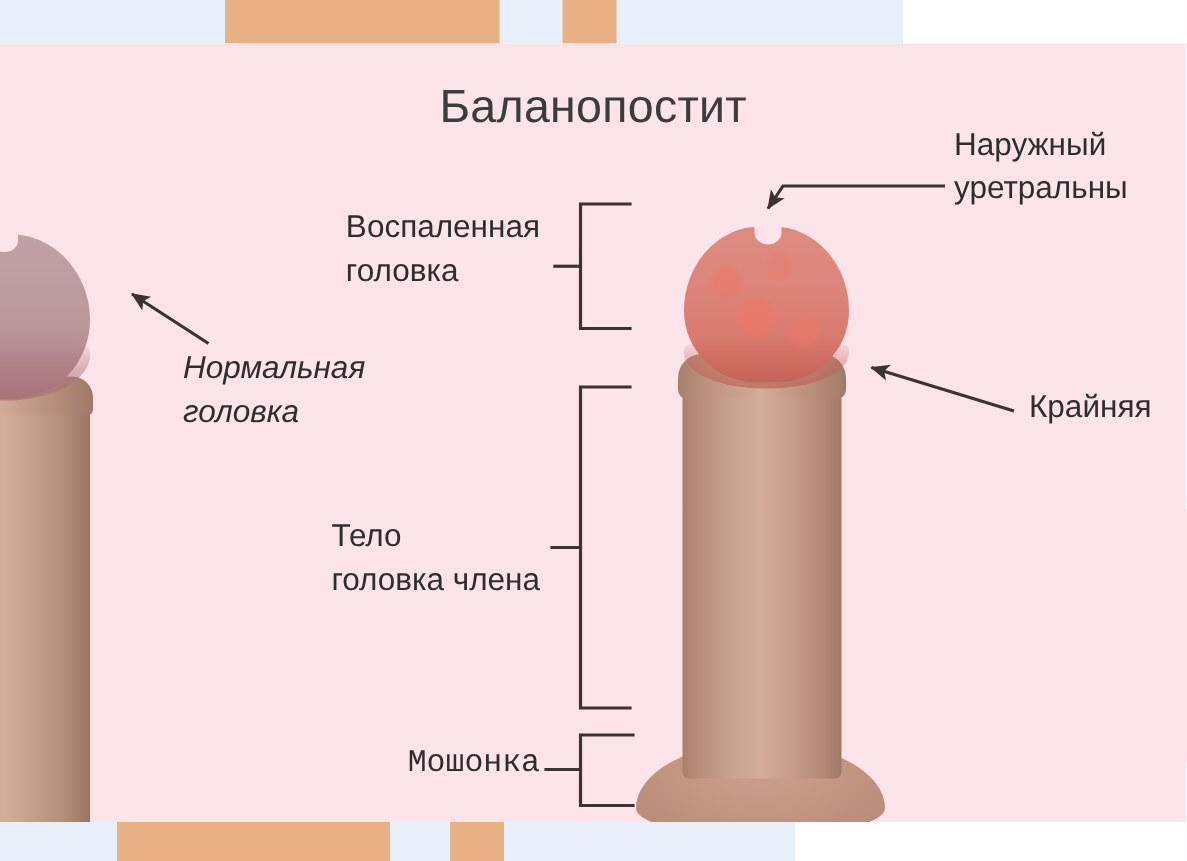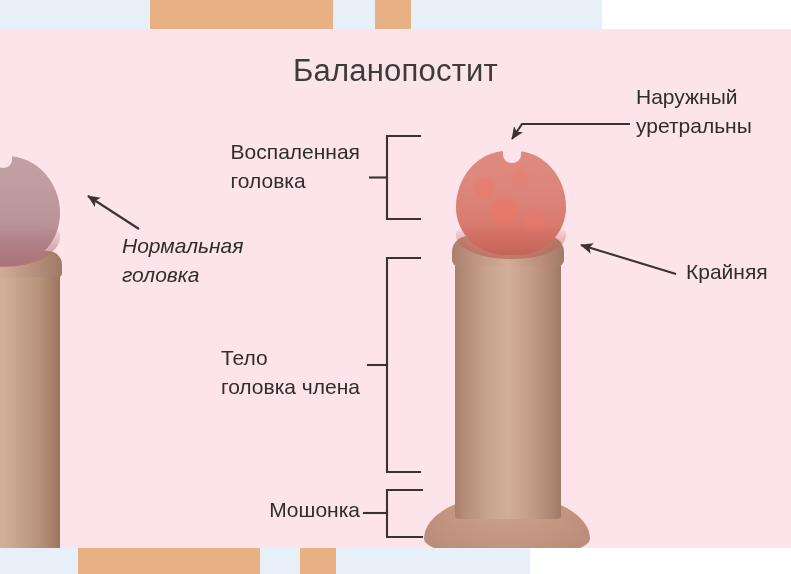--- a/index.html
+++ b/index.html
@@ -50,21 +50,21 @@
     font-size:21px;
     color:#2e2e2e;
     line-height:29px;
     white-space:nowrap;
   }
   .label.rt{text-align:left;}
 
   #lbl-inflamed{right:431px;top:108px;}
   #lbl-normal{left:122px;top:202px;font-style:italic;}
   #lbl-body{right:431px;top:302px;margin-top:12px;}
-  #lbl-scrotum{right:431px;top:466px;}
+  #lbl-scrotum{right:431px;top:466px;font-family:Liberation Mono, monospace;}
   #lbl-meatus{left:636px;top:53px;}
   #lbl-foreskin{left:686px;top:228px;}
 
   
   #art{position:absolute;left:0;top:0;width:791px;height:519px;}
 
   
   .fig{position:absolute;}
 
   

